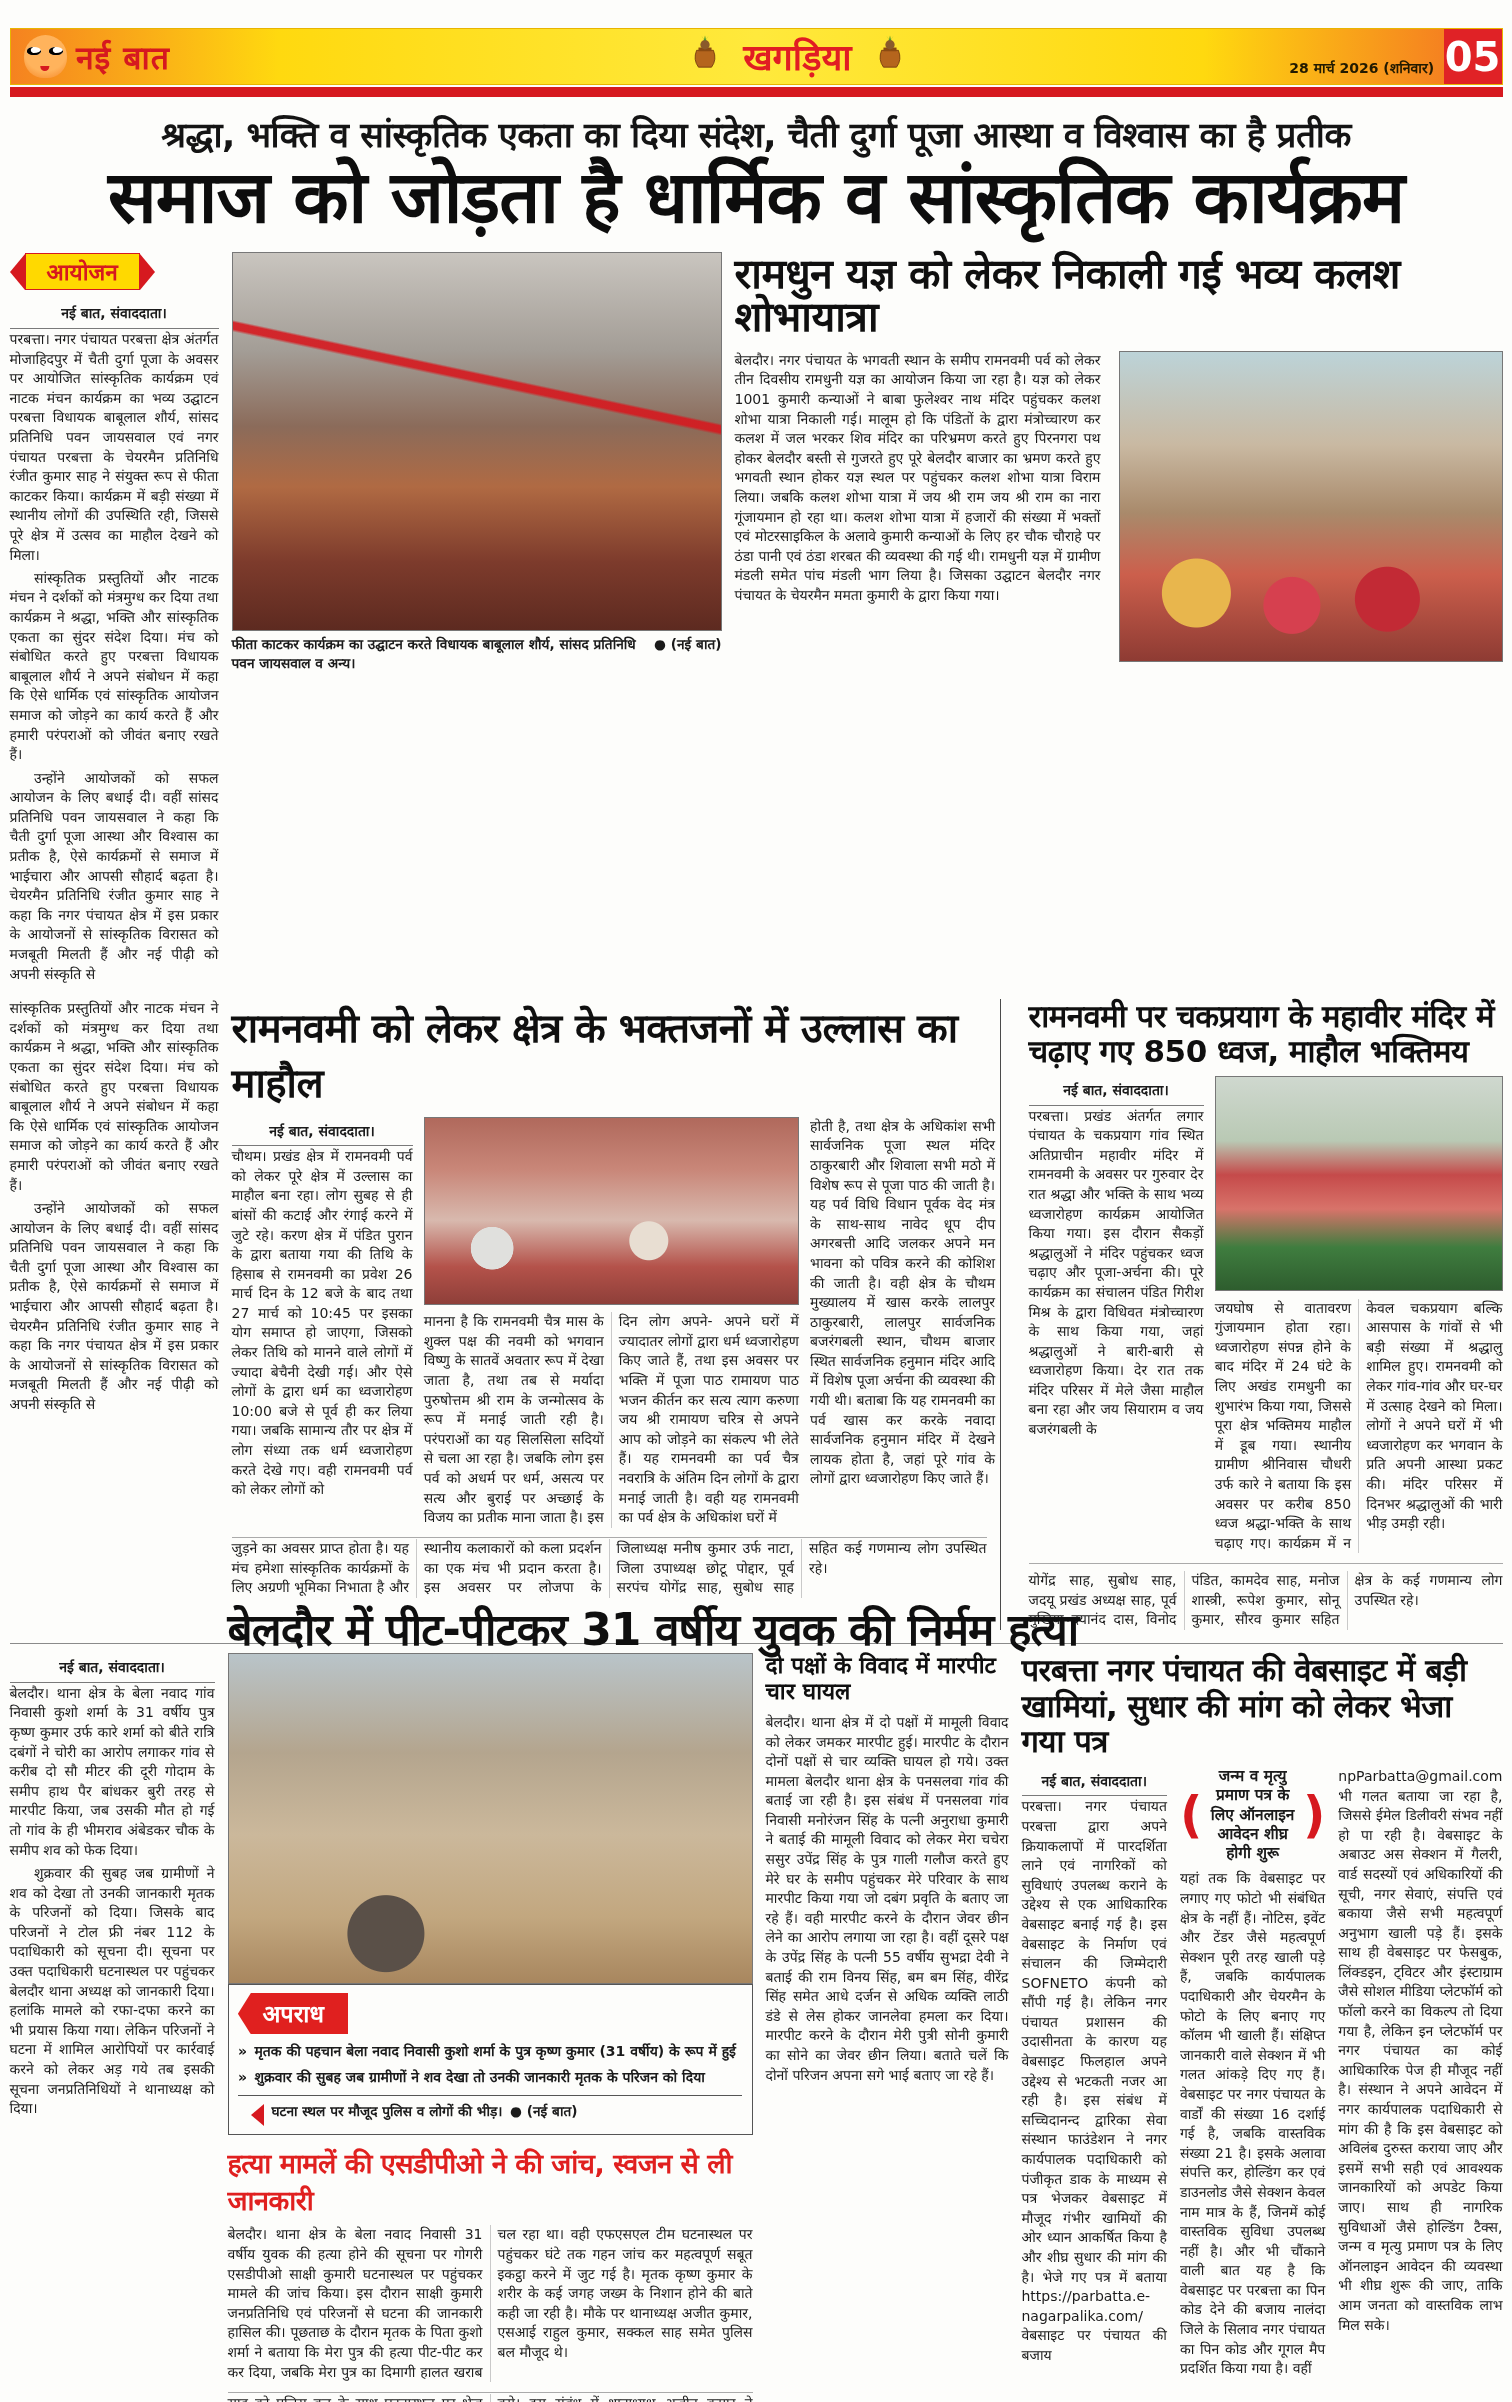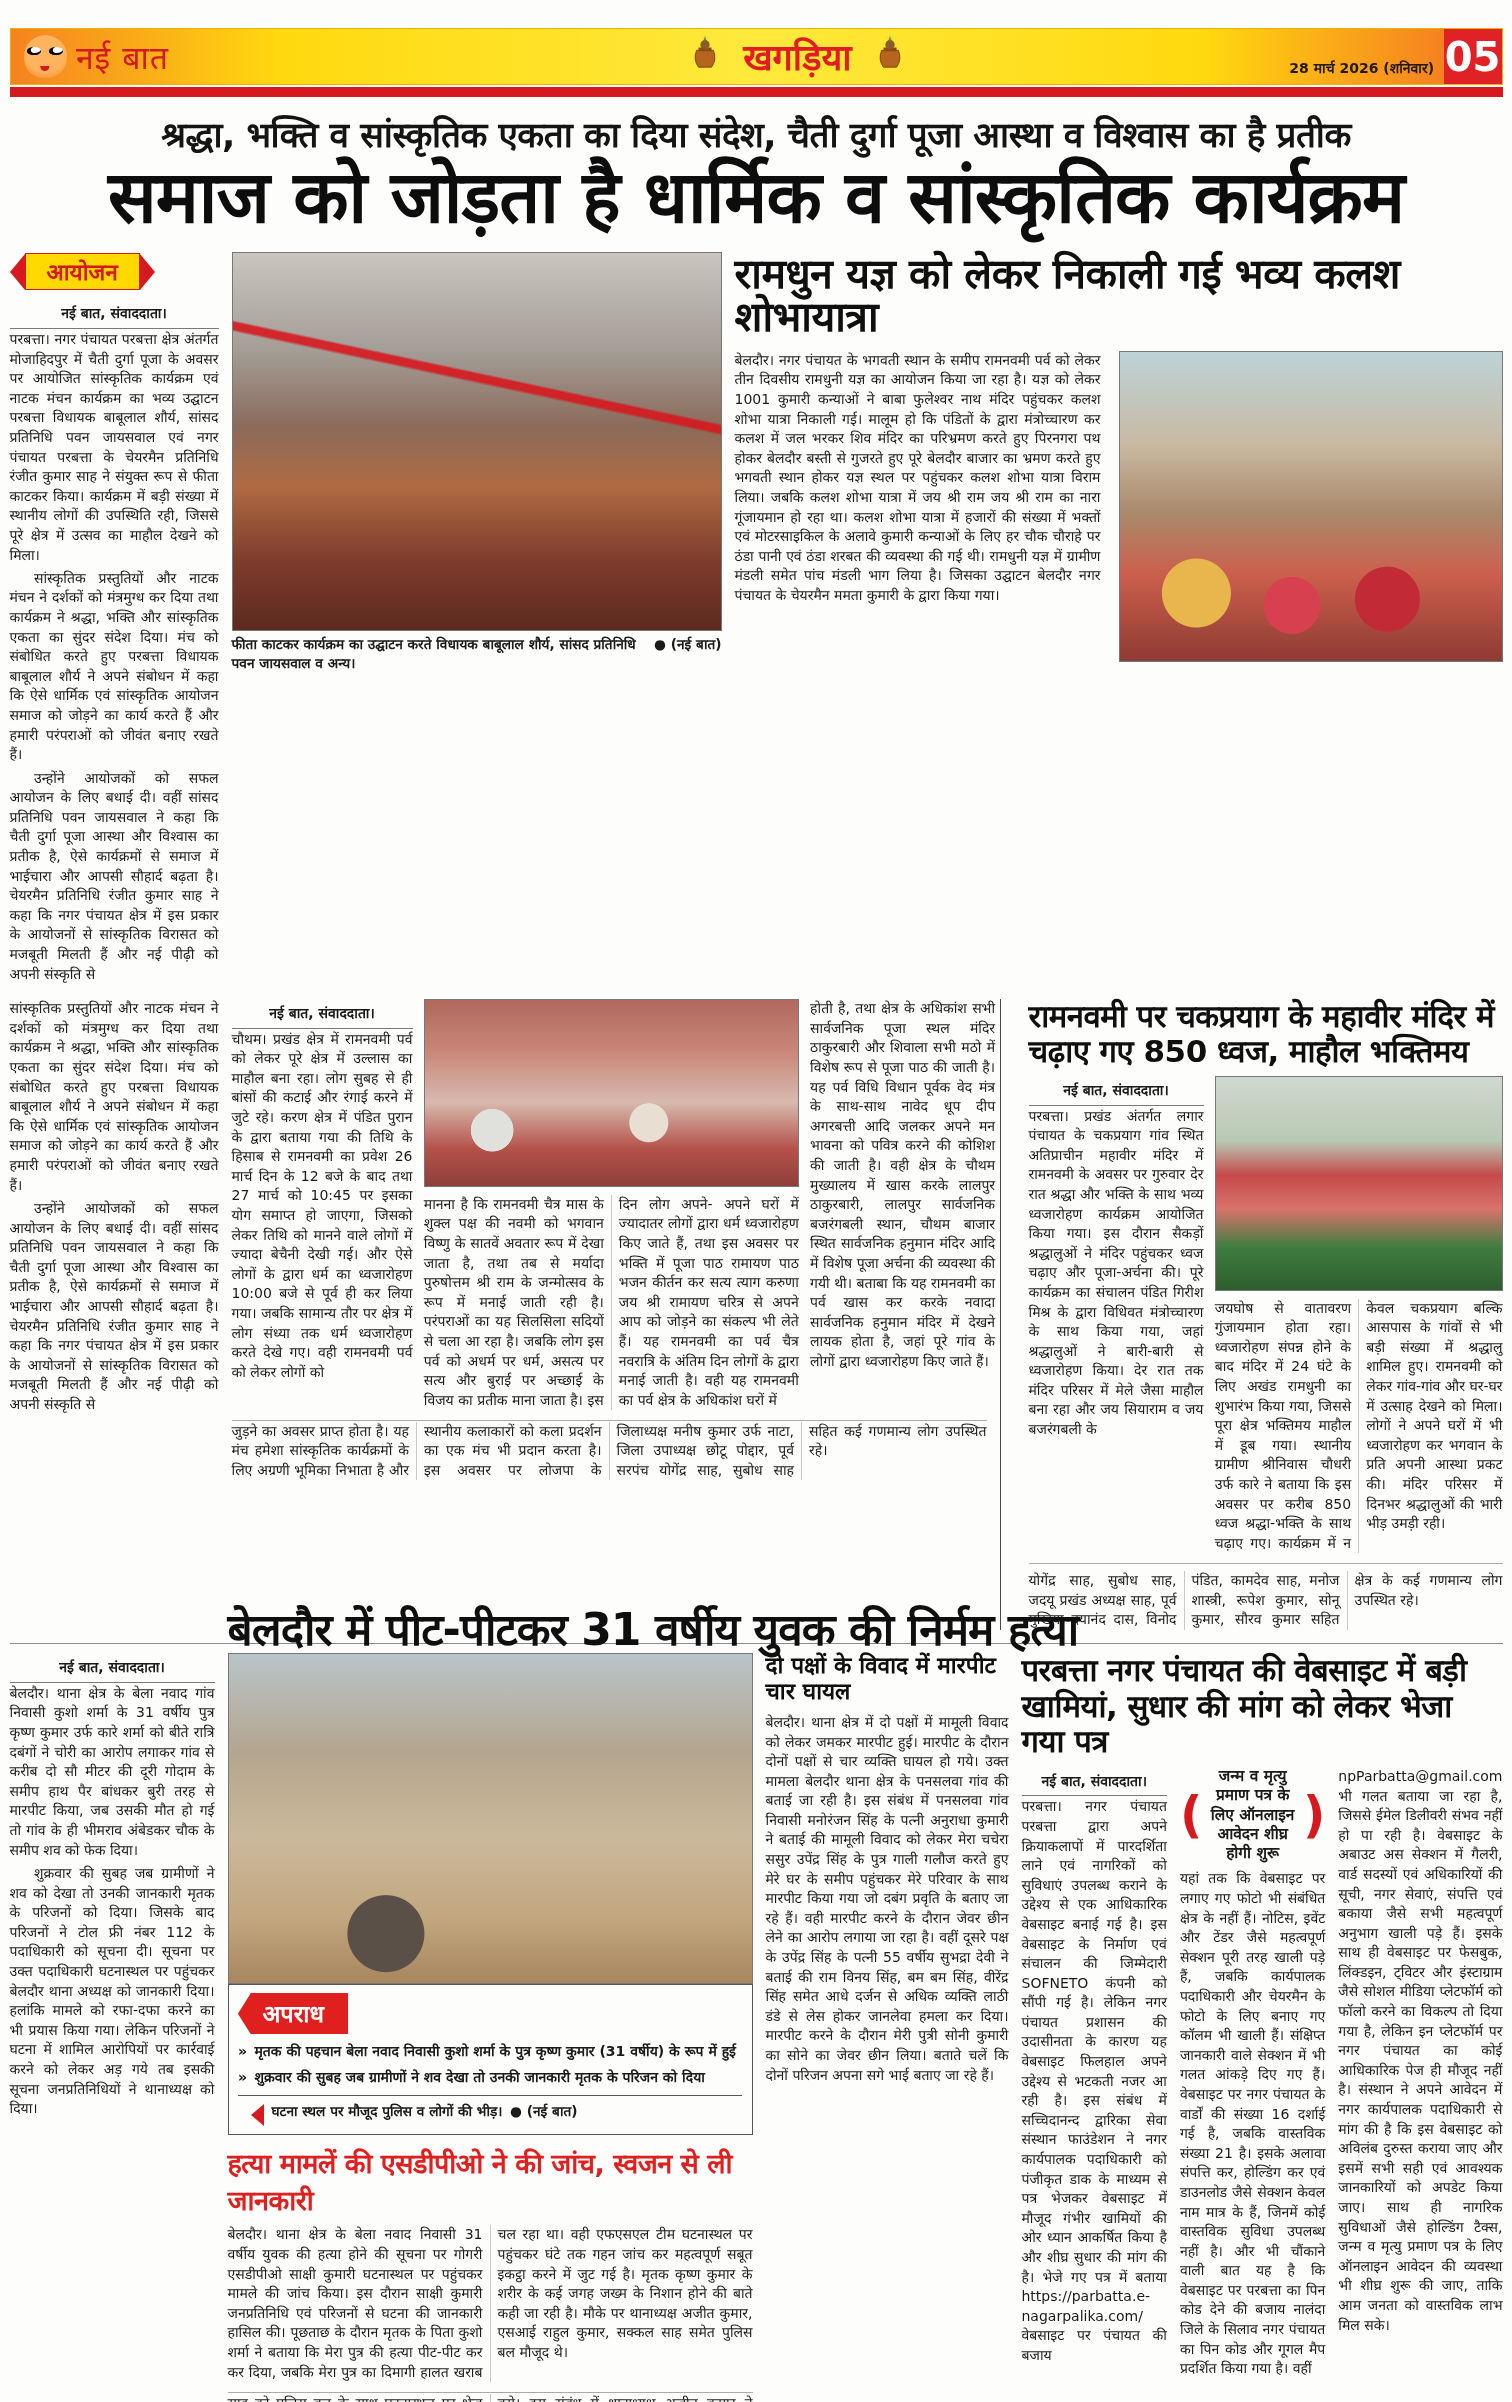--- a/index.html
+++ b/index.html
@@ -7,21 +7,21 @@
   .page{width:1493px;margin:0 auto;padding-top:28px;}
   
   .masthead{position:relative;height:55px;display:flex;align-items:center;
     background:linear-gradient(90deg,#f58220 0%,#ffd90f 18%,#ffe93c 50%,#ffd90f 80%,#f58220 96%);
     border:0.9px solid #e8b400;}
   .mast-left{display:flex;align-items:center;gap:9.4px;padding-left:13px;flex:0 0 282px;}
   .durga-logo{width:43px;height:43px;border-radius:50% 50% 46% 46%;background:radial-gradient(circle at 50% 35%,#ffb35c 60%,#f58220 100%);position:relative;flex:0 0 43px;}
   .durga-logo::before,.durga-logo::after{content:"";position:absolute;top:12.2px;width:14px;height:7.5px;background:#fff;border-radius:50%;box-shadow:inset 0 -1.9px 0 #000, inset 3.8px -0.9px 0 #000;}
   .durga-logo::before{left:3.8px;}.durga-logo::after{right:3.8px;}
   .durga-lip{position:absolute;bottom:7.5px;left:50%;transform:translateX(-50%);width:9.4px;height:4.7px;background:#d6191f;border-radius:0 0 7.5px 7.5px;}
-  .paper-name{font-size:32px;font-weight:400;color:#d6191f;letter-spacing:0.9px;}
+  .paper-name{font-size:32px;font-weight:700;color:#d6191f;letter-spacing:0.9px;}
   .mast-center{flex:1;display:flex;align-items:center;justify-content:center;gap:24.5px;}
   .edition{font-size:36px;font-weight:800;color:#e11d23;}
   .kalash{display:inline-block;}
   .mast-right{display:flex;align-items:flex-end;height:100%;justify-content:center;}
   .mast-date{font-size:14px;font-weight:700;color:#221a00;align-self:flex-end;padding:0 9.4px 7.5px 0;white-space:nowrap;}
   .page-num{width:58px;height:100%;background:#e02226;color:#fff;font-size:40px;font-weight:800;display:flex;align-items:center;justify-content:center;}
   .red-strip{height:10.4px;background:#d6191f;margin-top:1.9px;}
   
   .strap{font-size:35px;font-weight:800;text-align:center;margin:13px 0 1.9px;color:#141414;letter-spacing:-0.5px;}
   .main-head{font-size:72px;font-weight:800;text-align:center;line-height:1.02;color:#0d0d0d;letter-spacing:-0.9px;margin:3.8px 0 17px;}
@@ -163,20 +163,21 @@
       </div>
     </div>
   </div>
 
   <div class="sec2">
     <div class="body-txt">
       <p class="first">सांस्कृतिक प्रस्तुतियों और नाटक मंचन ने दर्शकों को मंत्रमुग्ध कर दिया तथा कार्यक्रम ने श्रद्धा, भक्ति और सांस्कृतिक एकता का सुंदर संदेश दिया। मंच को संबोधित करते हुए परबत्ता विधायक बाबूलाल शौर्य ने अपने संबोधन में कहा कि ऐसे धार्मिक एवं सांस्कृतिक आयोजन समाज को जोड़ने का कार्य करते हैं और हमारी परंपराओं को जीवंत बनाए रखते हैं।</p>
       <p>उन्होंने आयोजकों को सफल आयोजन के लिए बधाई दी। वहीं सांसद प्रतिनिधि पवन जायसवाल ने कहा कि चैती दुर्गा पूजा आस्था और विश्वास का प्रतीक है, ऐसे कार्यक्रमों से समाज में भाईचारा और आपसी सौहार्द बढ़ता है। चेयरमैन प्रतिनिधि रंजीत कुमार साह ने कहा कि नगर पंचायत क्षेत्र में इस प्रकार के आयोजनों से सांस्कृतिक विरासत को मजबूती मिलती हैं और नई पीढ़ी को अपनी संस्कृति से</p>
     </div>
     <div class="ramnav">
+      <h2 class="art-headline">रामनवमी को लेकर क्षेत्र के भक्तजनों में उल्लास का माहौल</h2>
       <div class="ramnav-grid">
         <div>
           <div class="byline">नई बात, संवाददाता।</div>
           <div class="body-txt">चौथम। प्रखंड क्षेत्र में रामनवमी पर्व को लेकर पूरे क्षेत्र में उल्लास का माहौल बना रहा। लोग सुबह से ही बांसों की कटाई और रंगाई करने में जुटे रहे। करण क्षेत्र में पंडित पुरान के द्वारा बताया गया की तिथि के हिसाब से रामनवमी का प्रवेश 26 मार्च दिन के 12 बजे के बाद तथा 27 मार्च को 10:45 पर इसका योग समाप्त हो जाएगा, जिसको लेकर तिथि को मानने वाले लोगों में ज्यादा बेचैनी देखी गई। और ऐसे लोगों के द्वारा धर्म का ध्वजारोहण 10:00 बजे से पूर्व ही कर लिया गया। जबकि सामान्य तौर पर क्षेत्र में लोग संध्या तक धर्म ध्वजारोहण करते देखे गए। वही रामनवमी पर्व को लेकर लोगों को</div>
         </div>
         <div>
           <div class="photo ph-pooja"></div>
           <div class="cols2 body-txt" style="margin-top:7.5px">
             <span>मानना है कि रामनवमी चैत्र मास के शुक्ल पक्ष की नवमी को भगवान विष्णु के सातवें अवतार रूप में देखा जाता है, तथा तब से मर्यादा पुरुषोत्तम श्री राम के जन्मोत्सव के रूप में मनाई जाती रही है। परंपराओं का यह सिलसिला सदियों से चला आ रहा है। जबकि लोग इस पर्व को अधर्म पर धर्म, असत्य पर सत्य और बुराई पर अच्छाई के विजय का प्रतीक माना जाता है। इस दिन लोग अपने-</span>
             <span>अपने घरों में ज्यादातर लोगों द्वारा धर्म ध्वजारोहण किए जाते हैं, तथा इस अवसर पर भक्ति में पूजा पाठ रामायण पाठ भजन कीर्तन कर सत्य त्याग करुणा जय श्री रामायण चरित्र से अपने आप को जोड़ने का संकल्प भी लेते हैं। यह रामनवमी का पर्व चैत्र नवरात्रि के अंतिम दिन लोगों के द्वारा मनाई जाती है। वही यह रामनवमी का पर्व क्षेत्र के अधिकांश घरों में</span>

